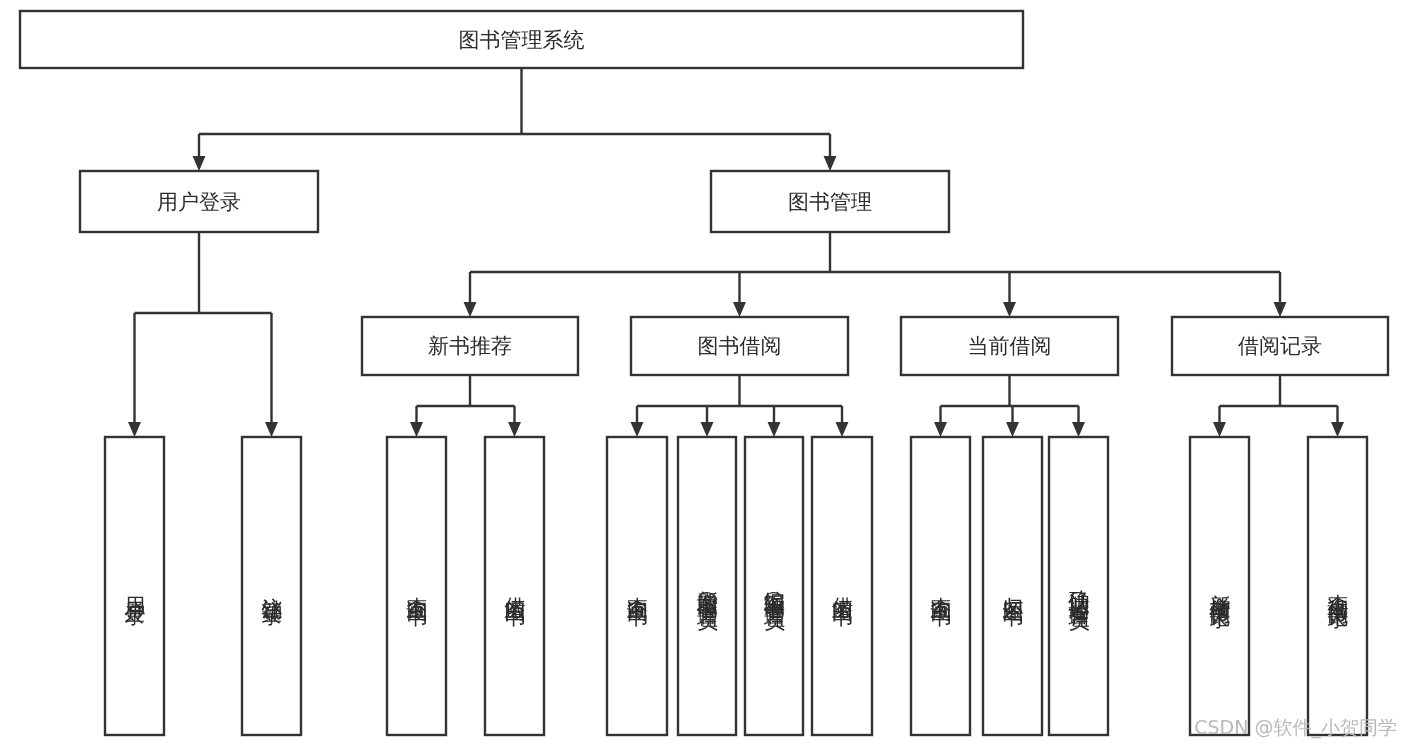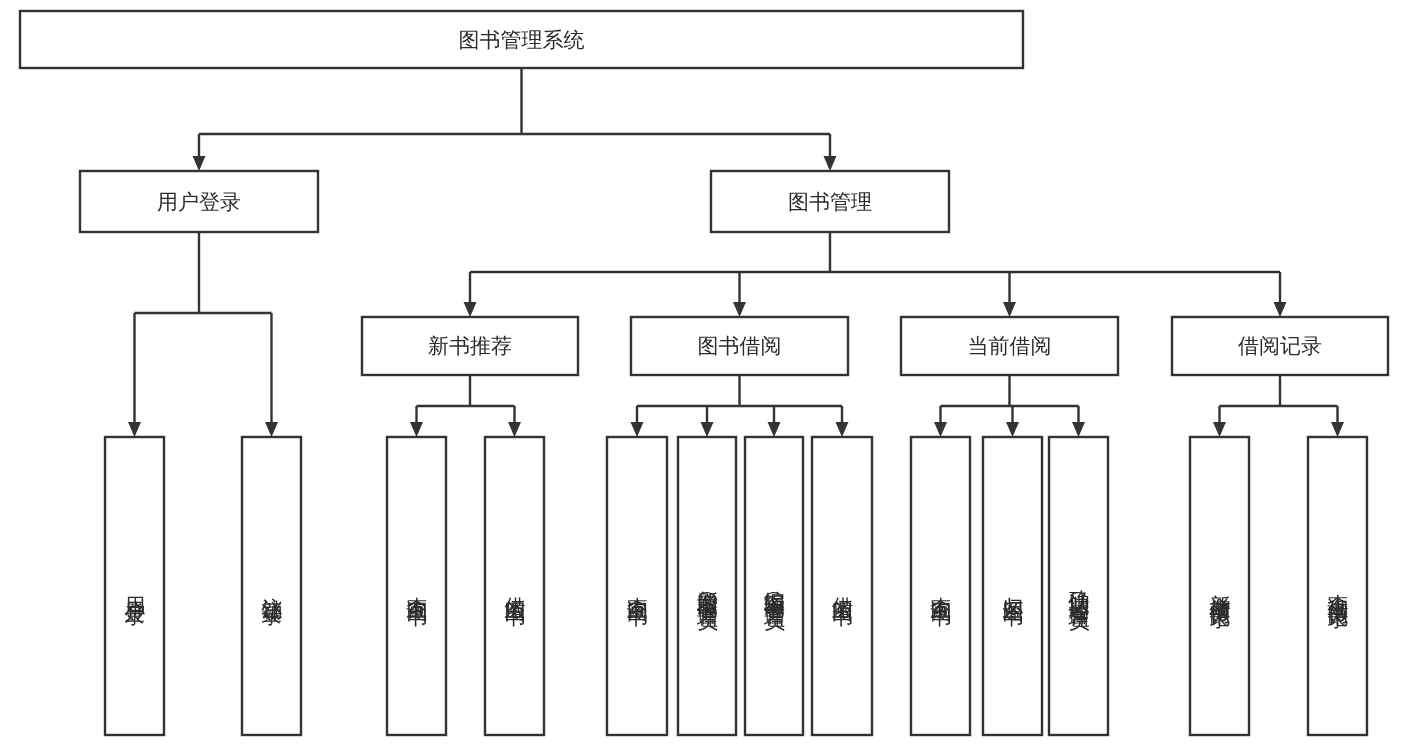--- a/index.html
+++ b/index.html
@@ -213,14 +213,15 @@
       <div class="vlabel" style="left: 678px; top: 437px; width: 58px; height: 298px;">新增图书（管理员）</div>
       <div class="vlabel" style="left: 745px; top: 437px; width: 58px; height: 298px;">编辑图书（管理员）</div>
       <div class="vlabel" style="left: 812px; top: 437px; width: 60px; height: 298px;">借阅图书</div>
       <div class="vlabel" style="left: 911px; top: 437px; width: 59px; height: 298px;">查询图书</div>
       <div class="vlabel" style="left: 983px; top: 437px; width: 59px; height: 298px;">归还图书</div>
       <div class="vlabel" style="left: 1049px; top: 437px; width: 59px; height: 298px;">确认归还（管理员）</div>
       <div class="vlabel" style="left: 1190px; top: 437px; width: 59px; height: 298px;">新增借阅记录</div>
       <div class="vlabel" style="left: 1308px; top: 437px; width: 59px; height: 298px;">查询借阅记录</div>
     </div>
 
+  <div class="watermark">CSDN @软件_小贺同学</div>
 
 </div>
 
 </body></html>

